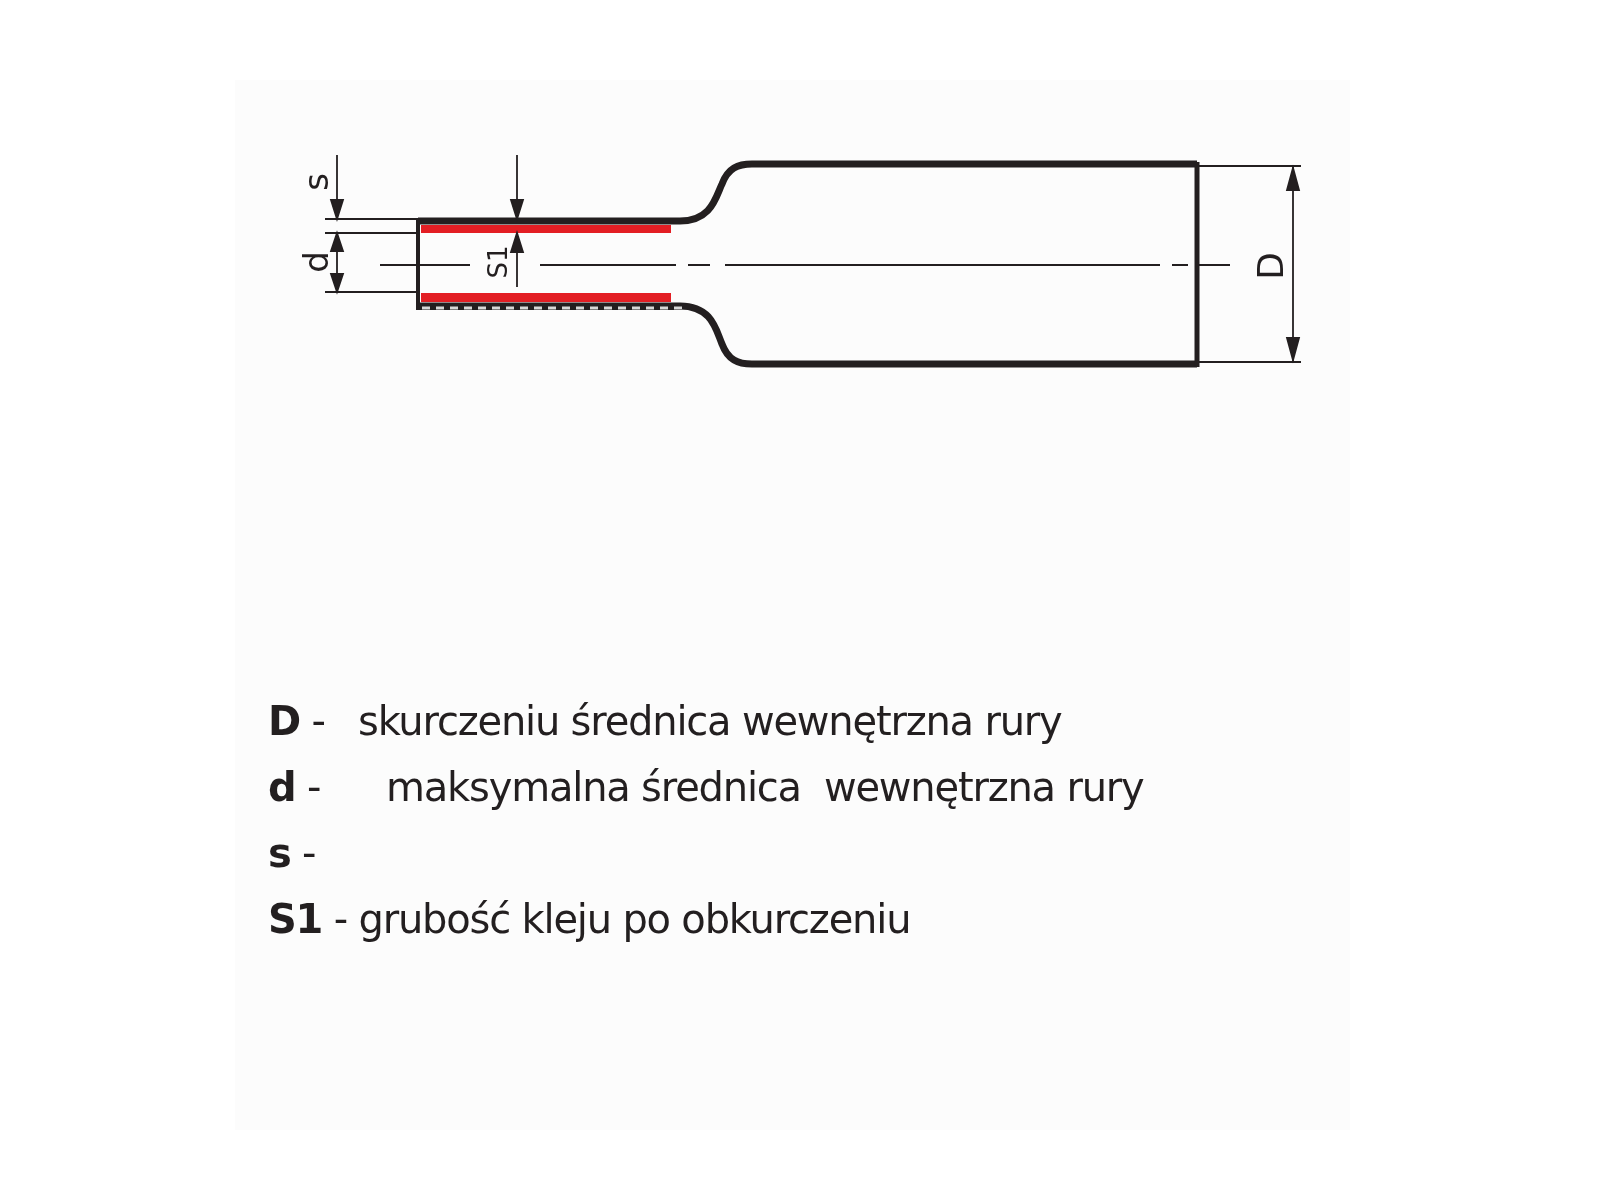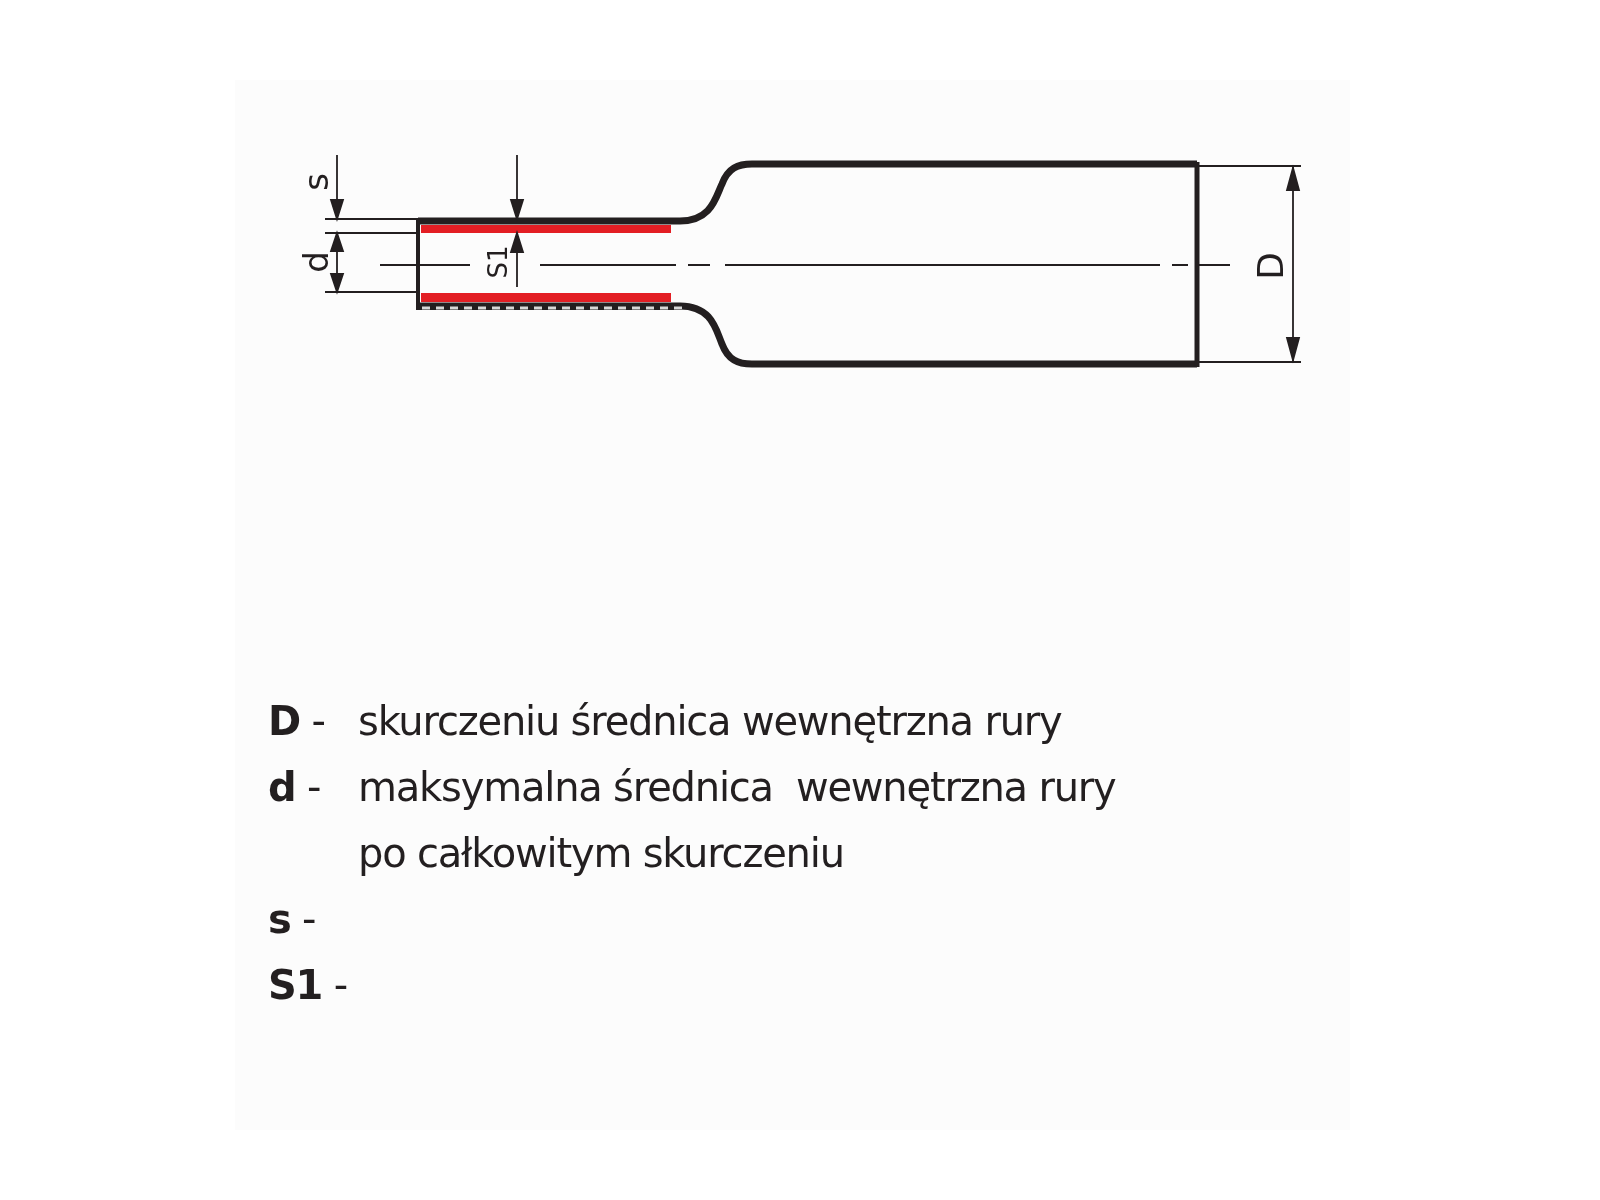--- a/index.html
+++ b/index.html
@@ -93,26 +93,26 @@
 </svg>
 
 <div class="legend">
   <div class="row">
     <span class="sym-col"><span class="sym">D</span><span class="dash"> -</span></span>
     <span>skurczeniu średnica wewnętrzna rury</span>
   </div>
 
   <div class="row">
     <span class="sym-col"><span class="sym">d</span><span class="dash"> -</span></span>
-    <span style="white-space:pre;">maksymalna średnica  wewnętrzna rury</span>
+    <span style="white-space:pre;margin-left:28px;">maksymalna średnica  wewnętrzna rury</span>
   </div>
-  <div class="cont">po całkowitym skurczeniu</div>
 
   <div class="row">
     <span class="sym-col"><span class="sym">s</span><span class="dash"> -</span></span>
   </div>
 
   <div class="row">
     <span class="sym">S1</span>
       <span class="dash" style="white-space:pre;"> -</span>
       <span>&nbsp;</span>
+    <span>grubość kleju po obkurczeniu</span>
   </div>
 </div>
 
 </body></html>

